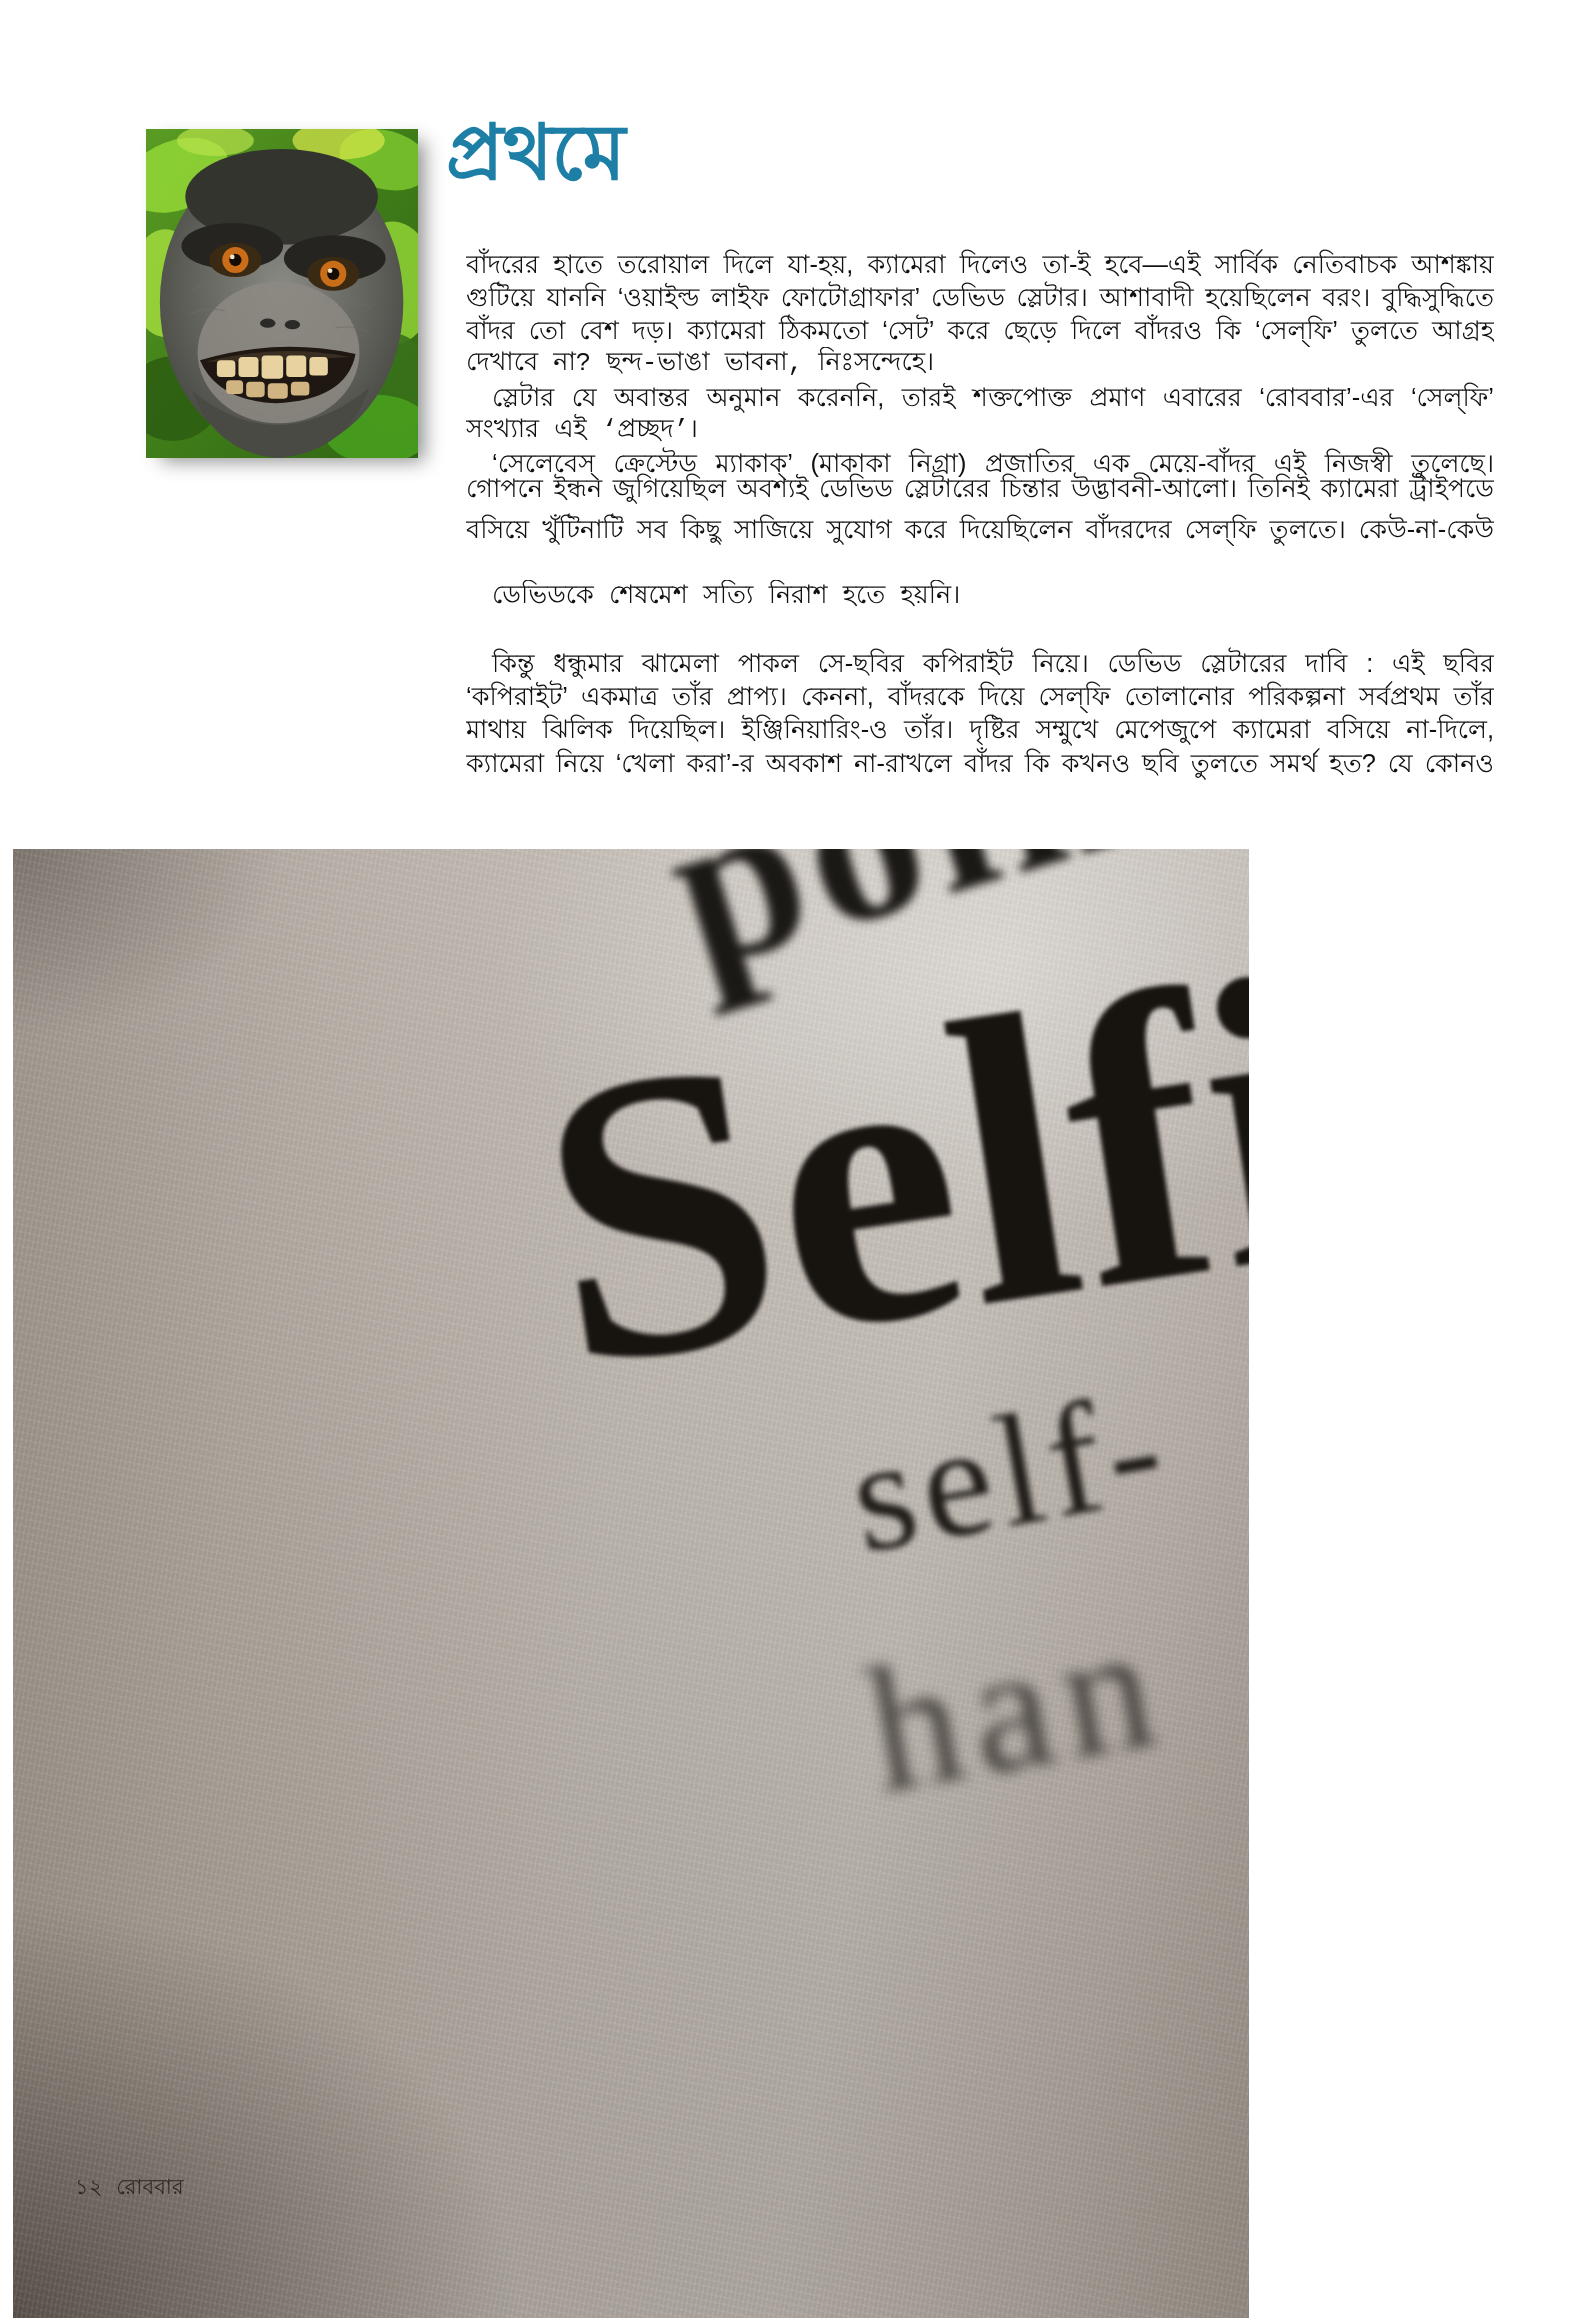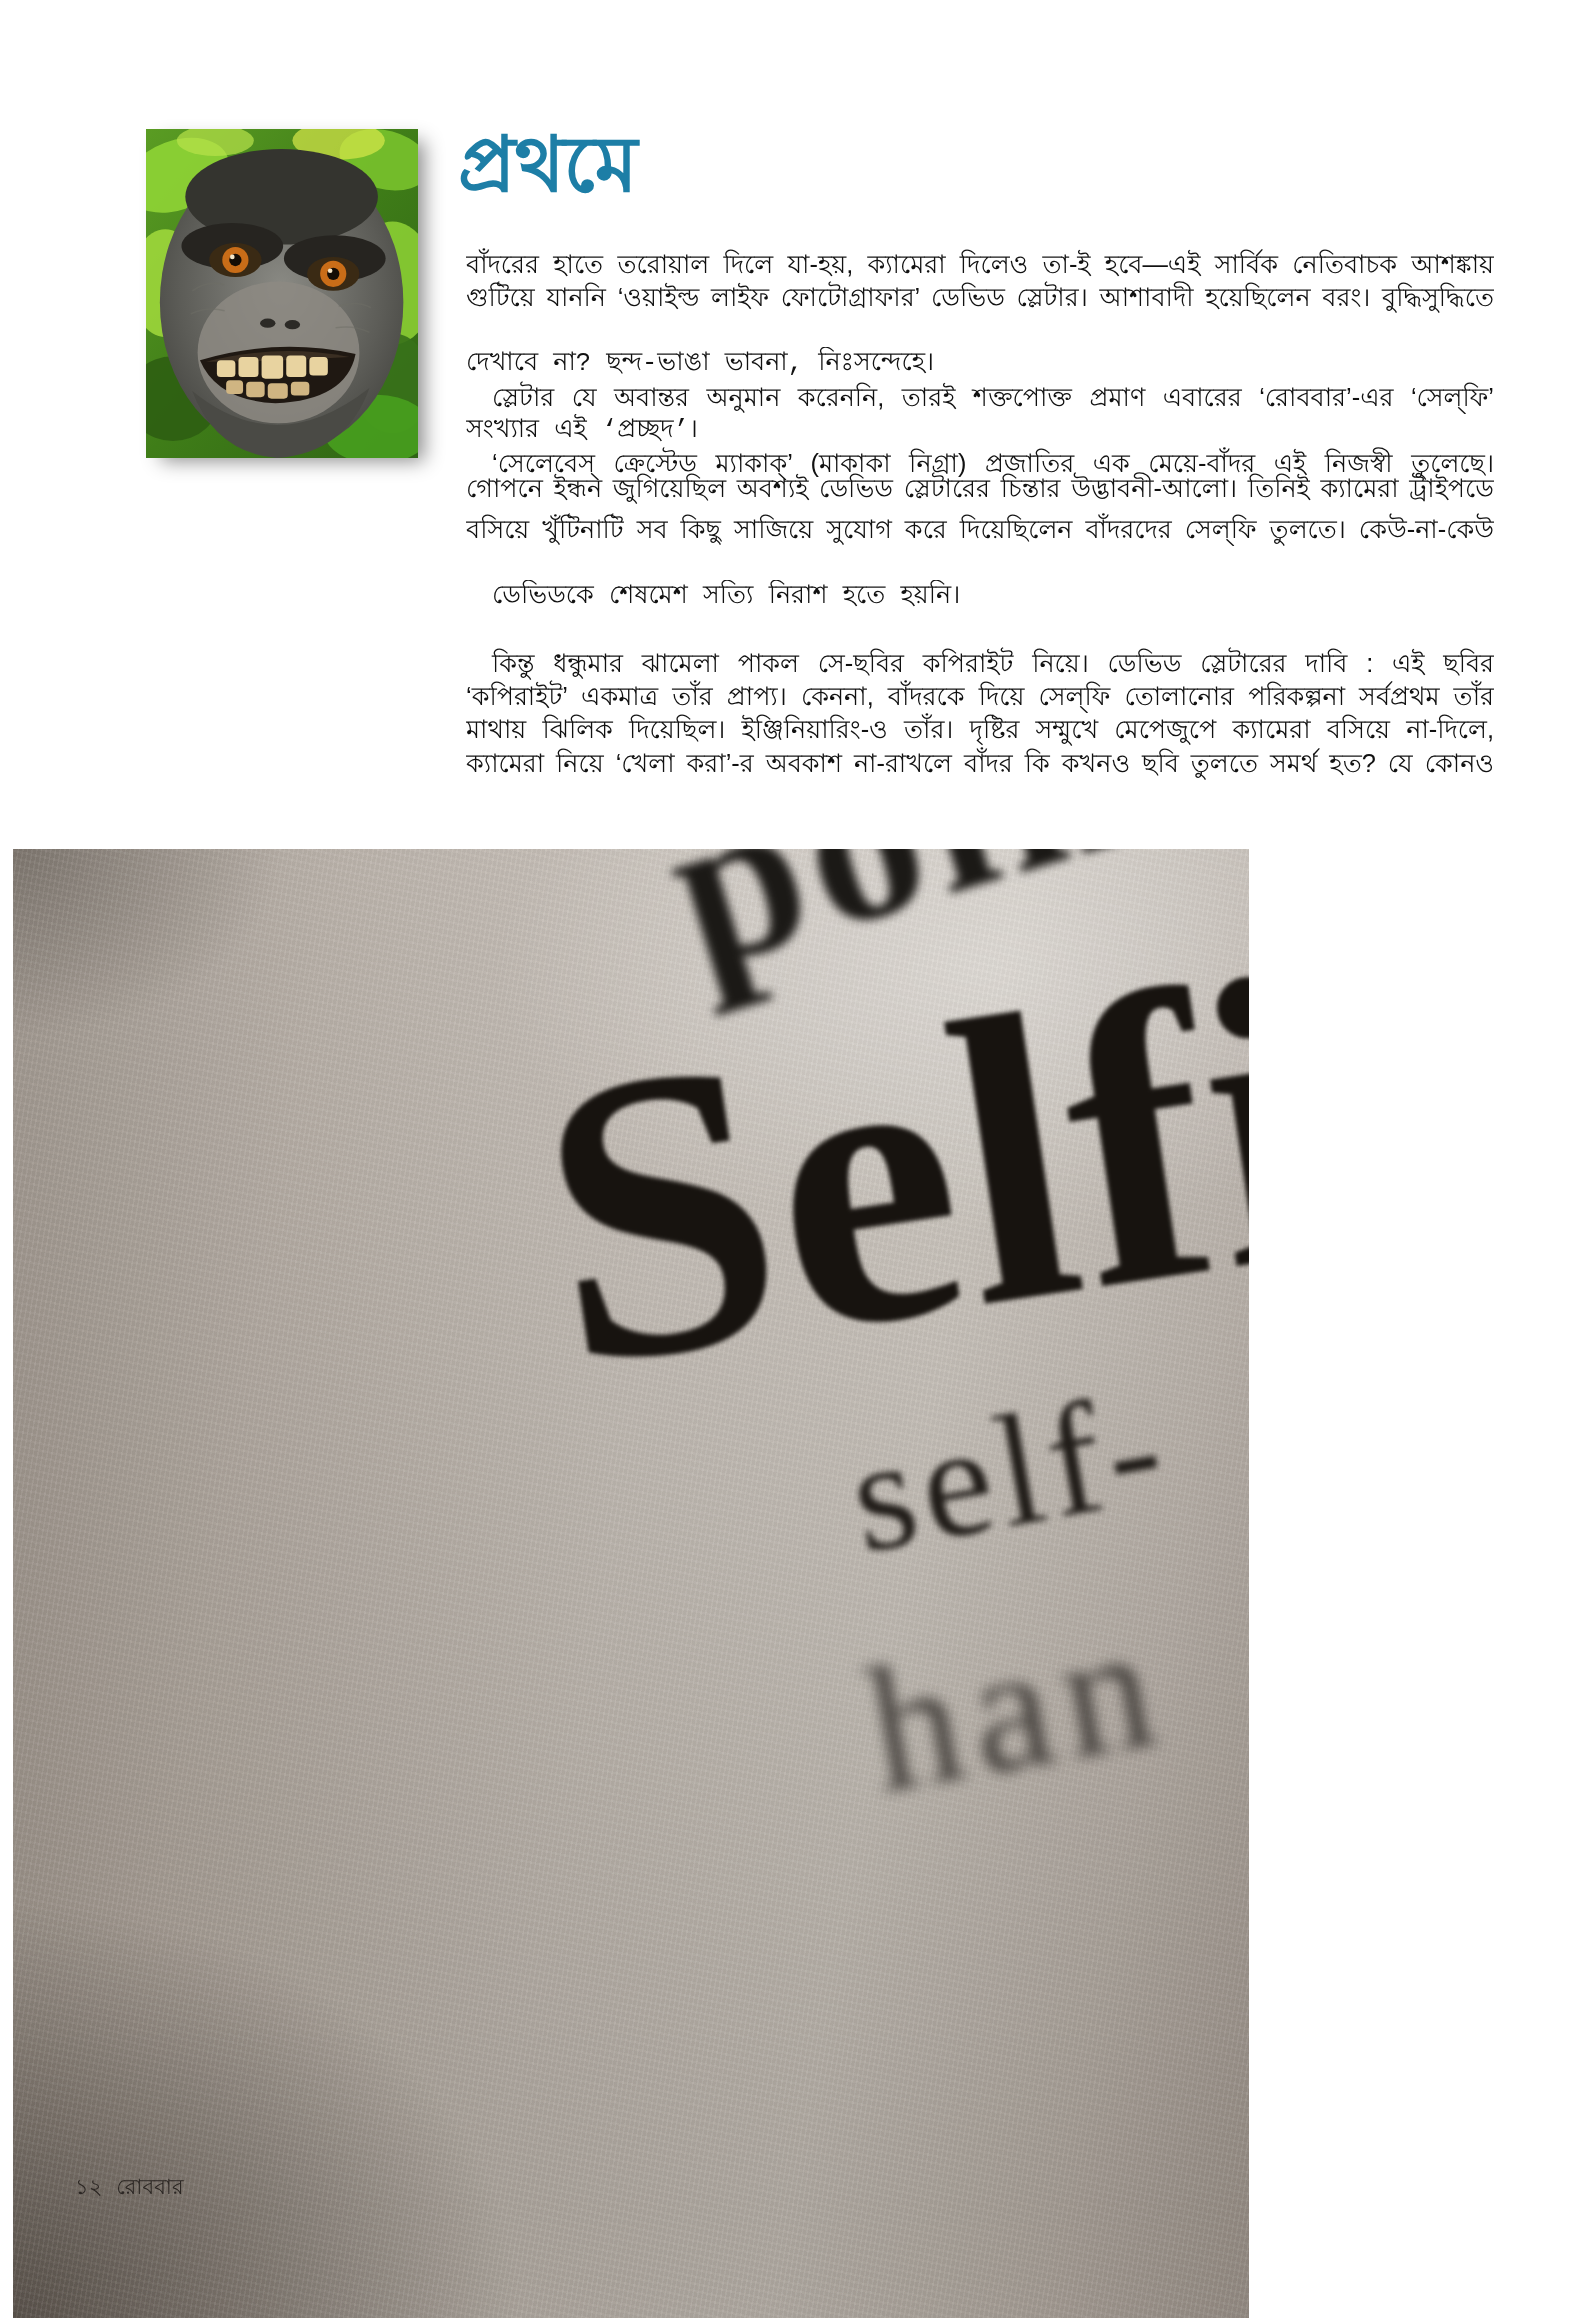--- a/index.html
+++ b/index.html
@@ -9,21 +9,21 @@
   }
   
   .monkey-photo{
     position:absolute;left:146px;top:129px;width:272px;height:329px;
     box-shadow:10.8px 7.7px 18.5px -4.6px rgba(0,0,0,0.45);
     overflow:hidden;background:#4c8c1f;
   }
   .monkey-photo svg{display:block;width:100%;height:100%;}
   
   .page-title{
-    position:absolute;left:446px;top:109px;margin:12px;
+    position:absolute;left:446px;top:109px;margin:0;
     font-size:77px;line-height:86px;font-weight:600;letter-spacing:-0.8px;
     color:#1d7ea6;
   }
   
   .article{position:absolute;left:466px;top:0;width:1030px;height:816px;}
   .line{
     position:absolute;left:0;width:1028px;height:33px;overflow:hidden;
     font-size:25.4px;line-height:33px;color:#111111;
     text-align:justify;text-align-last:justify;white-space:nowrap;
   }
@@ -143,20 +143,21 @@
         <path d="M246 258 q24 -4 44 6"></path>
       </g>
     </svg>
   </div>
 
   <h1 class="page-title" style="color: rgb(29, 126, 166);">প্রথমে</h1>
 
   <div class="article">
     <div class="line" style="top:248px">বাঁদরের হাতে তরোয়াল দিলে যা-হয়, ক্যামেরা দিলেও তা-ই হবে—এই সার্বিক নেতিবাচক আশঙ্কায়</div>
     <div class="line" style="top:281px">গুটিয়ে যাননি ‘ওয়াইল্ড লাইফ ফোটোগ্রাফার’ ডেভিড স্লেটার। আশাবাদী হয়েছিলেন বরং। বুদ্ধিসুদ্ধিতে</div>
+    <div class="line" style="top:314px">বাঁদর তো বেশ দড়। ক্যামেরা ঠিকমতো ‘সেট’ করে ছেড়ে দিলে বাঁদরও কি ‘সেল্‌ফি’ তুলতে আগ্রহ</div>
     <div class="line nj" style="top:347px">দেখাবে না? ছন্দ-ভাঙা ভাবনা, নিঃসন্দেহে।</div>
     <div class="line ind" style="top:381px">স্লেটার যে অবান্তর অনুমান করেননি, তারই শক্তপোক্ত প্রমাণ এবারের ‘রোববার’-এর ‘সেল্‌ফি’</div>
     <div class="line nj" style="top:414px">সংখ্যার এই ‘প্রচ্ছদ’।</div>
     <div class="line ind" style="top:447px">‘সেলেবেস্ ক্রেস্টেড ম্যাকাক্‌’ (মাকাকা নিগ্রা) প্রজাতির এক মেয়ে-বাঁদর এই নিজস্বী তুলেছে।</div>
     <div class="line" style="top:472px">গোপনে ইন্ধন জুগিয়েছিল অবশ্যই ডেভিড স্লেটারের চিন্তার উদ্ভাবনী-আলো। তিনিই ক্যামেরা ট্রাইপডে</div>
     <div class="line" style="top:513px">বসিয়ে খুঁটিনাটি সব কিছু সাজিয়ে সুযোগ করে দিয়েছিলেন বাঁদরদের সেল্‌ফি তুলতে। কেউ-না-কেউ</div>
     <div class="line nj ind" style="top:580px">ডেভিডকে শেষমেশ সত্যি নিরাশ হতে হয়নি।</div>
     <div class="line ind" style="top:647px">কিন্তু ধন্ধুমার ঝামেলা পাকল সে-ছবির কপিরাইট নিয়ে। ডেভিড স্লেটারের দাবি : এই ছবির</div>
     <div class="line" style="top:680px">‘কপিরাইট’ একমাত্র তাঁর প্রাপ্য। কেননা, বাঁদরকে দিয়ে সেল্‌ফি তোলানোর পরিকল্পনা সর্বপ্রথম তাঁর</div>
     <div class="line" style="top:713px">মাথায় ঝিলিক দিয়েছিল। ইঞ্জিনিয়ারিং-ও তাঁর। দৃষ্টির সম্মুখে মেপেজুপে ক্যামেরা বসিয়ে না-দিলে,</div>

